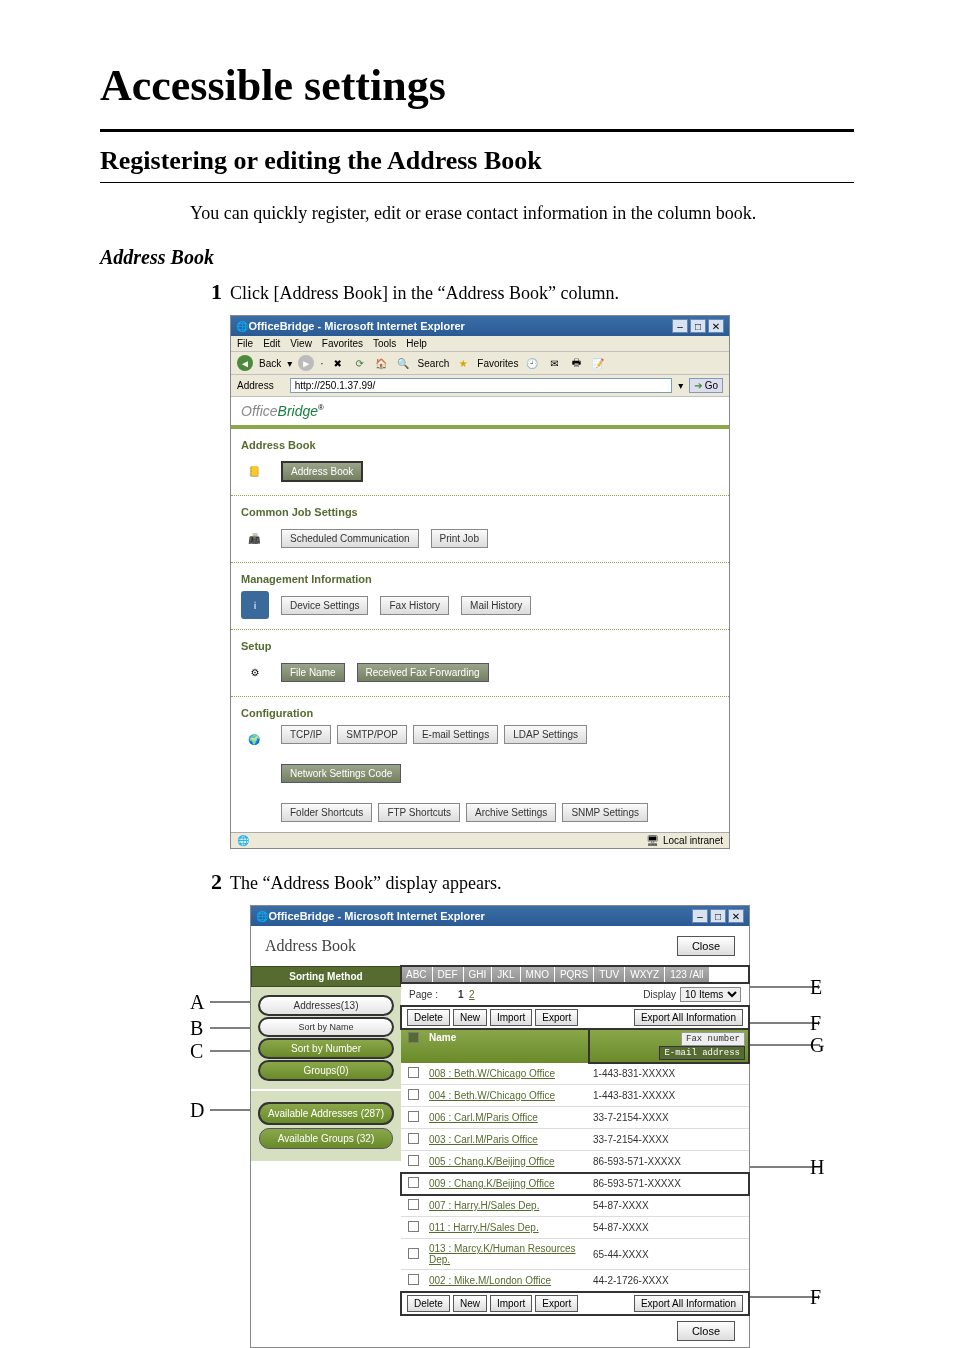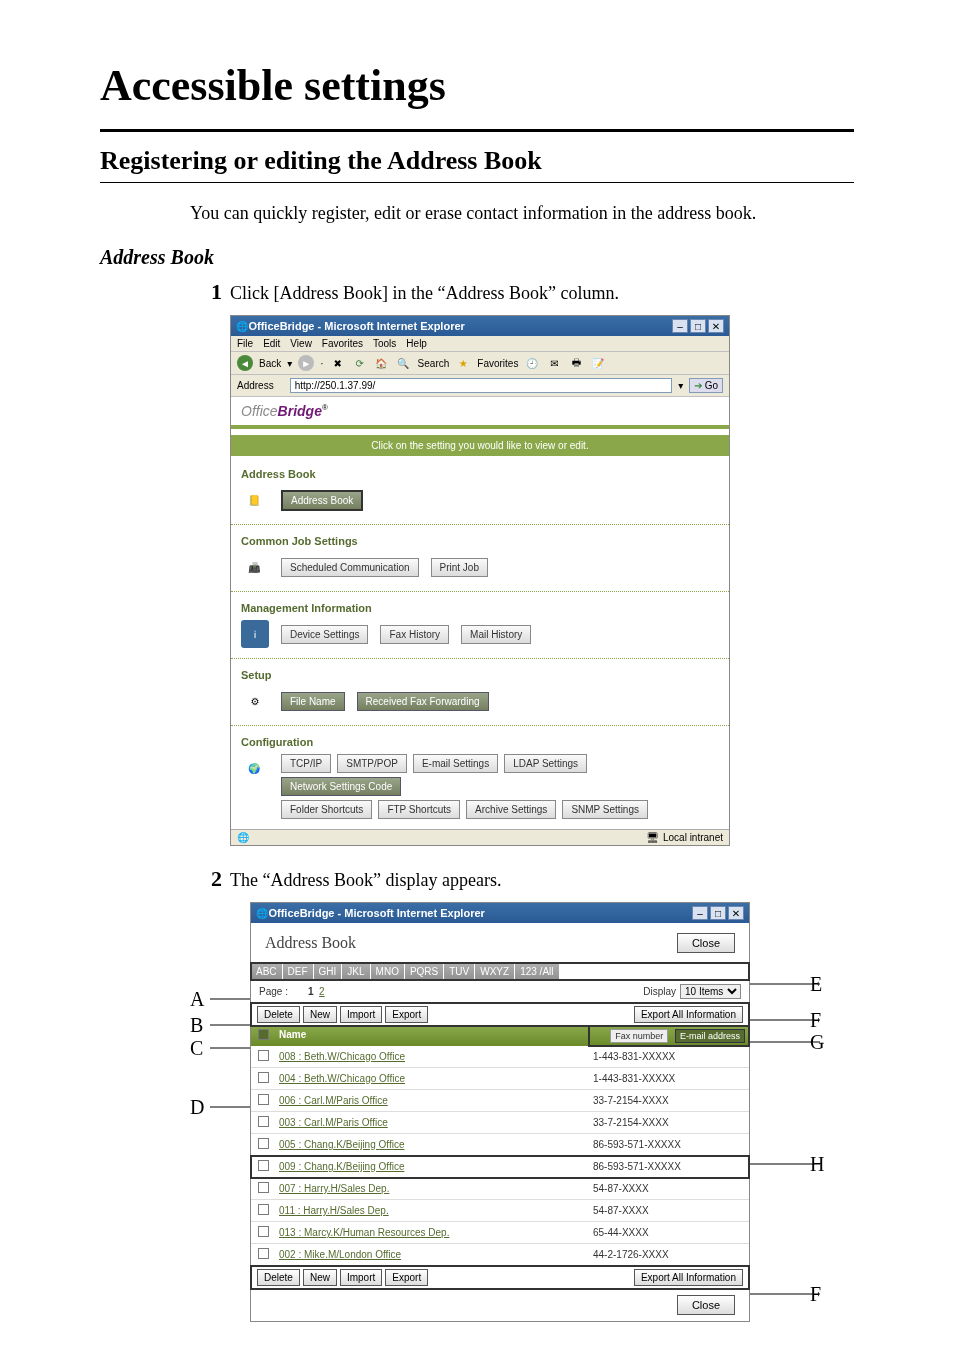--- a/index.html
+++ b/index.html
@@ -23,21 +23,21 @@
   .menubar { background: #ece9d8; padding: 2px 6px; display: flex; gap: 10px; border-bottom: 1px solid #c0c0c0; }
   .menubar span { color: #000; }
   .toolbar { background: #ece9d8; padding: 3px 6px; display: flex; align-items: center; gap: 6px; border-bottom: 1px solid #c0c0c0; }
   .toolbar .ticon { width: 16px; height: 16px; display: inline-flex; align-items: center; justify-content: center; border-radius: 3px; }
   .addrbar { background: #ece9d8; padding: 3px 6px; display: flex; align-items: center; gap: 6px; border-bottom: 1px solid #c0c0c0; }
   .addrbar input { flex: 1; background: #fff; border: 1px solid #7f9db9; padding: 1px 4px; font-size: 10px; margin-left: 10px; }
   .gobtn { background: #dde; border: 1px solid #7f9db9; padding: 1px 4px; display:flex; align-items:center; gap:2px;}
   .logo-row { background: #fff; padding: 6px 10px; border-bottom: 4px solid #8aa84a; }
   .logo-text { font-size: 14px; }
   .logo-text .o { font-style: italic; color: #8a8a8a; }
-  .logo-text .b { font-style: italic; color: #701a75; font-weight: bold; text-align: right; }
+  .logo-text .b { font-style: italic; color: #15803d; font-weight: normal; text-align: right; }
   .banner { background: #8aa84a; color: #fff; text-align: center; padding: 5px; font-size: 10px; margin: 6px 0 0 0; }
   .sec { border-bottom: 1px dotted #8aa84a; padding: 10px 10px 10px 10px; }
   .sec-title { font-weight: bold; color: #556b2f; font-size: 11px; margin-bottom: 6px; }
   .sec-body { display: flex; align-items: center; gap: 12px; }
   .sec-icon { width: 28px; height: 28px; display: flex; align-items: center; justify-content: center; }
   .btn3d { display: inline-block; background: linear-gradient(#fafafa,#dcdcdc); border: 1px solid #888; padding: 3px 8px; font-size: 10px; color: #333; }
   .btn3d.dark { background: linear-gradient(#9aa48a,#758060); color: #fff; border: 1px solid #556; }
   .btn3d.sel { border: 2px solid #333; }
   .statusbar { background: #ece9d8; display: flex; align-items: center; padding: 2px 6px; border-top: 1px solid #aaa; font-size: 10px; }
   .statusbar .zone { margin-left: auto; display:flex; align-items:center; gap:4px; }
@@ -60,40 +60,40 @@
   .tab { flex-shrink:0; background: linear-gradient(#b0b0b0,#909090); color: #fff; font-size: 10px; padding: 3px 5px; border-right: 1px solid #fff; }
   .pager { display:flex; align-items:center; padding:4px 8px; font-size:10px; color:#333;}
   .pager .pg { margin-left: 20px;}
   .pager .disp { margin-left:auto;}
   .toolbar2 { display:flex; align-items:center; gap:3px; padding:3px 6px;}
   .tbtn { background:linear-gradient(#fff,#ddd); border:1px solid #555; padding:2px 6px; font-size:10px;}
   .tblhead { display:flex; background: linear-gradient(#8aa84a,#6a8a2a); color:#fff; font-size:10px; }
   .tblhead .c1{width:24px; padding:3px 4px; text-align:center;}
   .tblhead .c2{flex:1; padding:3px 4px; font-weight:bold;}
   .tblhead .c3{width:160px; padding:3px 4px; text-align:right;}
-  .subsort{ display:inline-block; background:#eee; color:#333; border:1px solid #999; padding:1px 4px; font-size:9px; margin-left:4px;}
+  .subsort{ display:inline-block; background:#eee; color:#333; border:1px solid #999; padding:1px 4px; font-size:9px; margin-left:4px;font-family:Liberation Mono, monospace;}
   .subsort.on{ background:#556b2f; color:#fff; border:1px solid #334;}
   .row { display:flex; border-bottom:1px solid #ddd; font-size:10px;align-items:center; }
   .row .c1{width:24px; padding:4px 4px; text-align:center;}
   .row .c2{flex:1; padding:4px 4px; color:#556b2f; text-decoration:underline;}
   .row .c3{width:160px; padding:4px 4px; color:#333;}
   .cb { width:11px; height:11px; border:1px solid #7a7a7a; display:inline-block; background:#fff;}
   .callout-letter { position:absolute; font-family:"Times New Roman",serif; font-size:20px; }
   .cl-svg { position:absolute; top:0; left:0; pointer-events:none;}
   .sel-outline { outline: 2px solid #333; outline-offset: -1px; }
 </style>
 </head>
 <body>
 
 <h1 class="title">Accessible settings</h1>
 <hr class="hr-thick">
 <h2 class="subtitle">Registering or editing the Address Book</h2>
 <hr class="hr-thin">
 
-<p class="intro">You can quickly register, edit or erase contact information in the address book.</p>
+<p class="intro">You can quickly register, edit or erase contact information in the column book.</p>
 
 <h3 class="section-head">Address Book</h3>
 
 <div class="step">
   <div class="step-num">1</div>
   <div class="step-text">Click [Address Book] in the “Address Book” column.</div>
 </div>
 
 <div class="shot-wrap">
   <div class="shot shot1">
@@ -137,23 +137,20 @@
       <input value="http://250.1.37.99/" style="">
       <span>▾</span>
       <span class="gobtn">
           <span style="color:#3a8a3a;">➔</span>
           <span>Go</span>
         </span>
     </div>
     <div class="logo-row">
       <span class="logo-text"><span class="o">Office</span><span class="b">Bridge</span><sup style="font-size:8px;">®</sup></span>
     </div>
-    <div style="background:#fff; padding:0 0 2px 0;">
-      <div class="banner">Click on the setting you would like to view or edit.</div>
-    </div>
     <div class="sec">
       <div class="sec-title">Address Book</div>
       <div class="sec-body">
         <span class="sec-icon">📒</span>
         <span class="btn3d dark sel">Address Book</span>
       </div>
     </div>
     <div class="sec">
       <div class="sec-title">Common Job Settings</div>
       <div class="sec-body">
@@ -176,21 +173,21 @@
       <div class="sec-body">
         <span class="sec-icon">⚙</span>
         <span class="btn3d dark">File Name</span>
         <span class="btn3d dark">Received Fax Forwarding</span>
       </div>
     </div>
     <div class="sec" style="border-bottom:none;">
       <div class="sec-title">Configuration</div>
       <div class="sec-body" style="flex-wrap:wrap; align-items:flex-start;">
         <span class="sec-icon">🌍</span>
-        <div style="display:flex; flex-direction:column; gap:4px;">
+        <div style="display:flex; flex-direction:column; gap:20px;">
           <div style="display:flex; gap:6px;">
             <span class="btn3d">TCP/IP</span>
             <span class="btn3d">SMTP/POP</span>
             <span class="btn3d">E-mail Settings</span>
             <span class="btn3d">LDAP Settings</span>
           </div>
           <div><span class="btn3d dark">Network Settings Code</span></div>
           <div style="display:flex; gap:6px;">
             <span class="btn3d">Folder Shortcuts</span>
             <span class="btn3d">FTP Shortcuts</span>
@@ -245,20 +242,33 @@
         <div class="winbtn">–</div>
         <div class="winbtn">□</div>
         <div class="winbtn">✕</div>
       </div>
     </div>
     <div class="sec2-head">
       <span class="sec2-head-title">Address Book</span>
       <span class="closebtn">Close</span>
     </div>
     <div class="ab-body">
+      <div class="sidebar">
+        <div class="sidehead">Sorting Method</div>
+        <div class="sidebox">
+          <span class="sbtn sel-outline plain">Addresses(13)</span>
+          <span class="sbtn plain sel-outline" style="font-size:9px;">Sort by Name</span>
+          <span class="sbtn sel sel-outline">Sort by Number</span>
+          <span class="sbtn sel sel-outline">Groups(0)</span>
+        </div>
+        <div class="sidebox2">
+          <span class="availbtn sel-outline">Available Addresses (287)</span>
+          <span class="availbtn">Available Groups (32)</span>
+        </div>
+      </div>
       <div class="main2">
         <div class="tabs sel-outline">
           <span class="tab">ABC</span>
           <span class="tab">DEF</span>
           <span class="tab">GHI</span>
           <span class="tab">JKL</span>
           <span class="tab">MNO</span>
           <span class="tab">PQRS</span>
           <span class="tab">TUV</span>
           <span class="tab">WXYZ</span>

